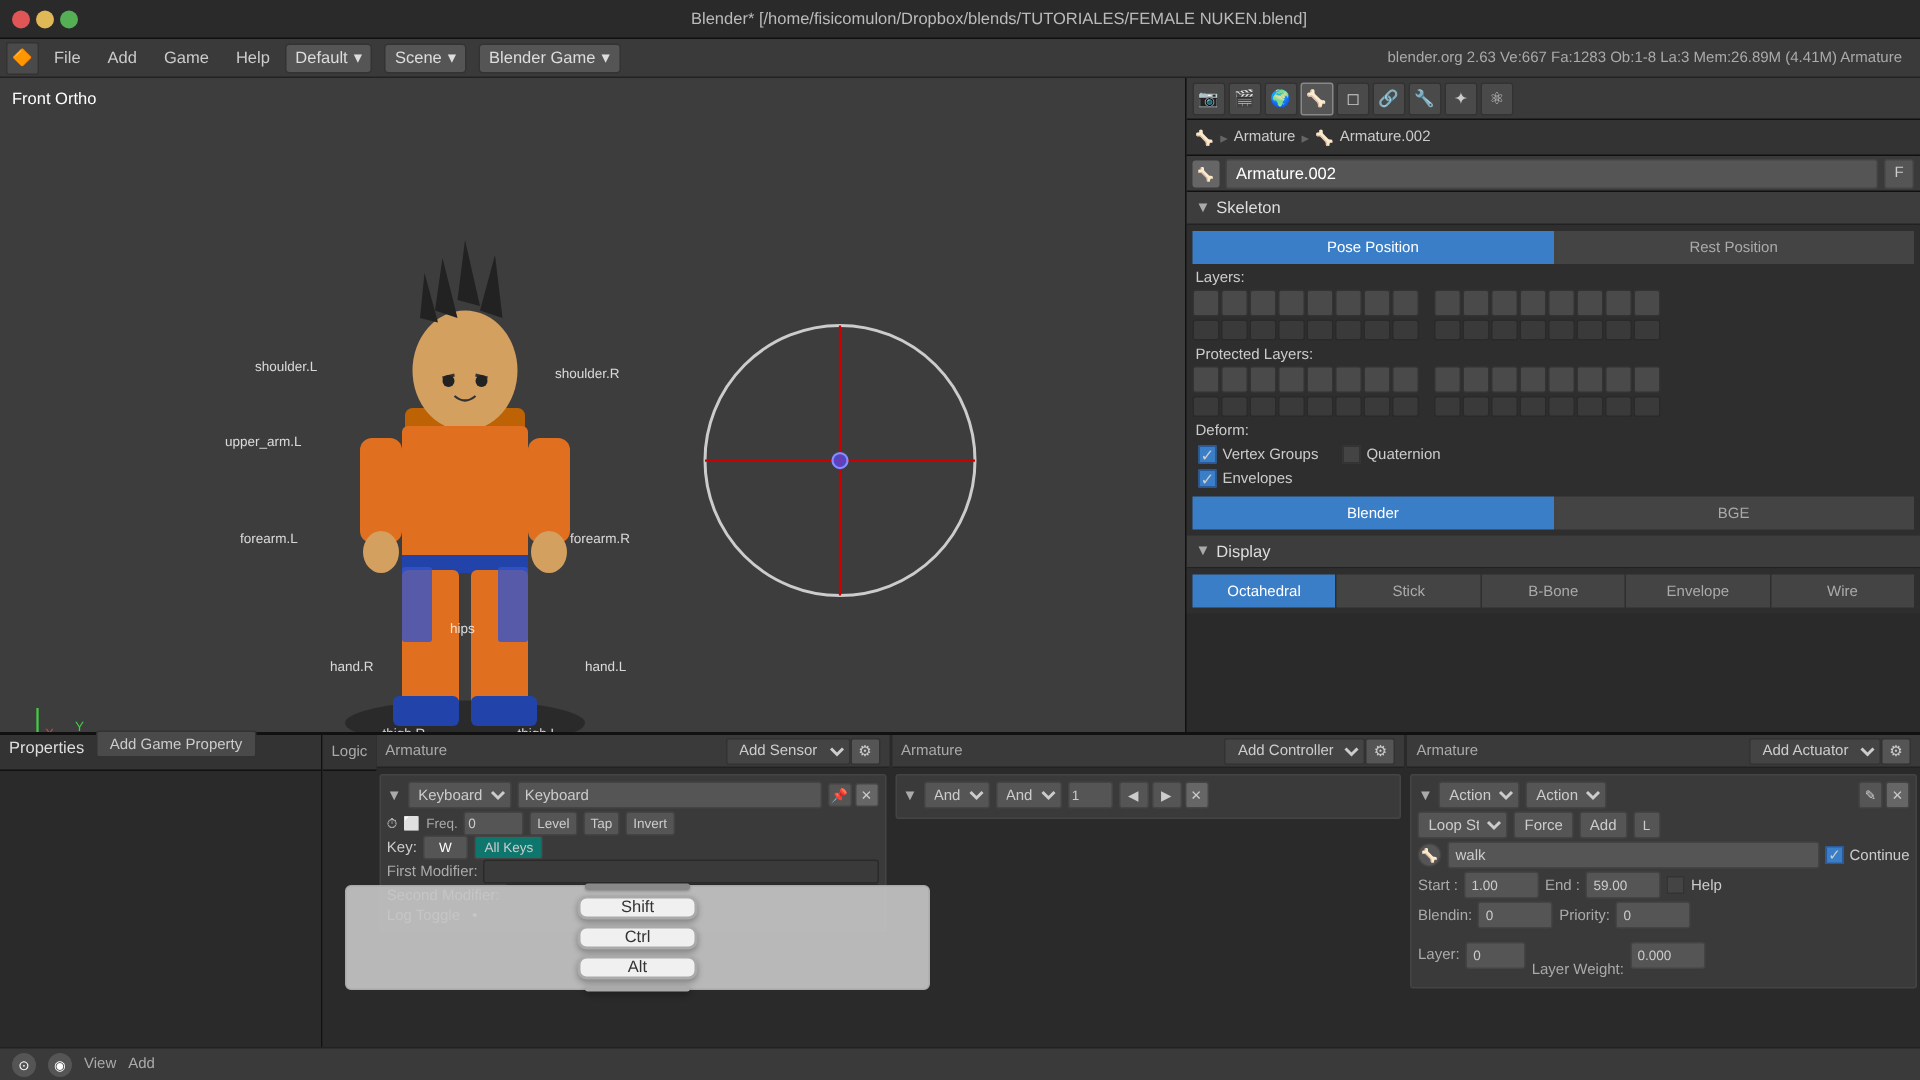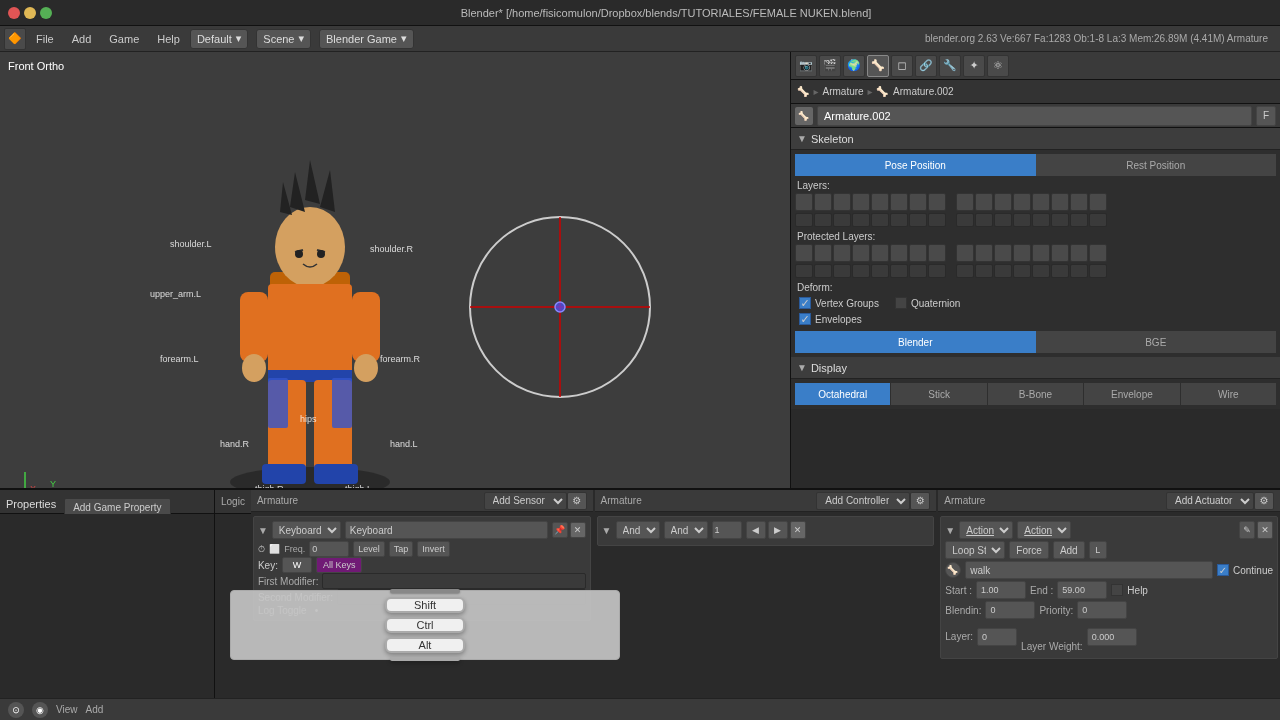--- a/index.html
+++ b/index.html
@@ -97,21 +97,21 @@
     .display-content { background: #2e2e2e; padding: 4px; }
     .display-btns { display: flex; gap: 1px; }
     .display-btn { flex: 1; height: 22px; display: flex; align-items: center; justify-content: center; font-size: 10px; cursor: pointer; background: #444; color: #aaa; border: none; }
     .display-btn.active { background: #3a7ec8; color: #fff; }
 
     
     #bottom-area { display: flex; width: 100%; height: 210px; background: #2a2a2a; border-top: 2px solid #111; }
 
     
     #props-panel { width: 215px; background: #2a2a2a; border-right: 1px solid #111; display: flex; flex-direction: column; }
-    .props-header { height: 24px; background: #333; display: flex; align-items: flex-start; padding: 8px 6px; border-bottom: 1px solid #111; }
+    .props-header { height: 24px; background: #333; display: flex; align-items: flex-end; padding: 8px 6px; border-bottom: 1px solid #111; }
     .props-title { color: #ddd; font-size: 11px; }
     .props-add-btn { margin-left: 8px; background: #4a4a4a; border: 1px solid #333; color: #ccc; padding: 1px 8px; border-radius: 2px; font-size: 10px; cursor: pointer; height: 18px; }
 
     
     #logic-editor { flex: 1; background: #2a2a2a; display: flex; flex-direction: row; overflow: hidden; }
     .logic-header { height: 24px; background: #333; display: flex; align-items: center; padding: 0 6px; border-bottom: 1px solid #111; gap: 6px; }
     .logic-label { color: #aaa; font-size: 10px; }
     .logic-dropdown { background: #444; border: 1px solid #333; color: #ccc; font-size: 10px; height: 18px; padding: 0 4px; border-radius: 2px; }
     .logic-col { flex: 1; display: flex; flex-direction: column; gap: 2px; }
     .logic-col-header { height: 22px; background: #3a3a3a; display: flex; align-items: center; padding: 0 6px; border-bottom: 1px solid #222; }
@@ -121,33 +121,33 @@
     .sensor-block { background: #3a3a3a; border: 1px solid #444; border-radius: 2px; padding: 4px; }
     .sensor-row { display: flex; align-items: center; gap: 4px; margin-bottom: 2px; }
     .sensor-arrow { color: #aaa; font-size: 10px; }
     .sensor-type-sel { background: #555; border: 1px solid #444; color: #ccc; font-size: 10px; height: 18px; padding: 0 2px; border-radius: 2px; }
     .sensor-name-inp { background: #555; border: 1px solid #444; color: #ccc; font-size: 10px; height: 18px; padding: 0 4px; flex: 1; border-radius: 2px; }
     .sensor-props { display: flex; align-items: center; gap: 4px; font-size: 10px; }
     .sensor-freq { background: #555; border: 1px solid #444; color: #ccc; width: 40px; height: 16px; padding: 0 2px; border-radius: 2px; font-size: 9px; }
     .mini-btn { background: #555; border: 1px solid #444; color: #ccc; font-size: 9px; height: 16px; padding: 0 4px; border-radius: 2px; cursor: pointer; }
     .key-row { display: flex; align-items: center; gap: 4px; font-size: 10px; color: #ccc; }
     .key-input { background: #555; border: 1px solid #444; color: #fff; width: 30px; height: 16px; padding: 0 2px; border-radius: 2px; font-size: 9px; text-align: center; }
-    .key-btn { background: #701a75; border: 1px solid #444; color: #ccc; font-size: 9px; height: 16px; padding: 0 6px; border-radius: 2px; cursor: pointer; }
+    .key-btn { background: #0f766e; border: 1px solid #444; color: #ccc; font-size: 9px; height: 16px; padding: 0 6px; border-radius: 2px; cursor: pointer; }
     .mod-row { display: flex; align-items: center; gap: 4px; font-size: 10px; color: #aaa; }
 
     
     .controller-block { background: #3a3a3a; border: 1px solid #444; border-radius: 2px; padding: 4px; }
     .ctrl-row { display: flex; align-items: center; gap: 4px; margin-bottom: 2px; }
     .and-select { background: #555; border: 1px solid #444; color: #ccc; font-size: 10px; height: 18px; padding: 0 2px; border-radius: 2px; }
     .ctrl-num-inp { background: #555; border: 1px solid #444; color: #ccc; width: 30px; height: 18px; padding: 0 2px; border-radius: 2px; font-size: 9px; }
 
     
     .actuator-block { background: #3a3a3a; border: 1px solid #444; border-radius: 2px; padding: 4px; }
     .act-row { display: flex; align-items: center; gap: 4px; margin-bottom: 2px; }
-    .act-type-sel { background: #555; border: 1px solid #444; color: #ccc; font-size: 10px; height: 18px; padding: 0 2px; border-radius: 2px; text-decoration: underline; }
+    .act-type-sel { background: #555; border: 1px solid #444; color: #ccc; font-size: 10px; height: 18px; padding: 0 2px; border-radius: 2px; }
 
     
     #keyboard-popup {
       position: absolute; bottom: 60px; left: 230px; width: 390px; height: 70px;
       background: rgba(200,200,200,0.9); border: 1px solid #aaa; border-radius: 4px;
       display: flex; align-items: center; justify-content: center; gap: 4px; padding: 8px; z-index: 10; flex-direction: column;
     }
     .key-cap { width: 70px; height: 50px; background: #f0f0f0; border: 2px solid #aaa; border-radius: 6px; display: flex; align-items: center; justify-content: center; font-size: 14px; color: #333; box-shadow: 0 2px 4px rgba(0,0,0,0.3); }
     .key-cap.pressed { background: #ddd; box-shadow: 0 1px 2px rgba(0,0,0,0.3); border-color: #888; }
     .key-cap.wide { width: 80px; }

